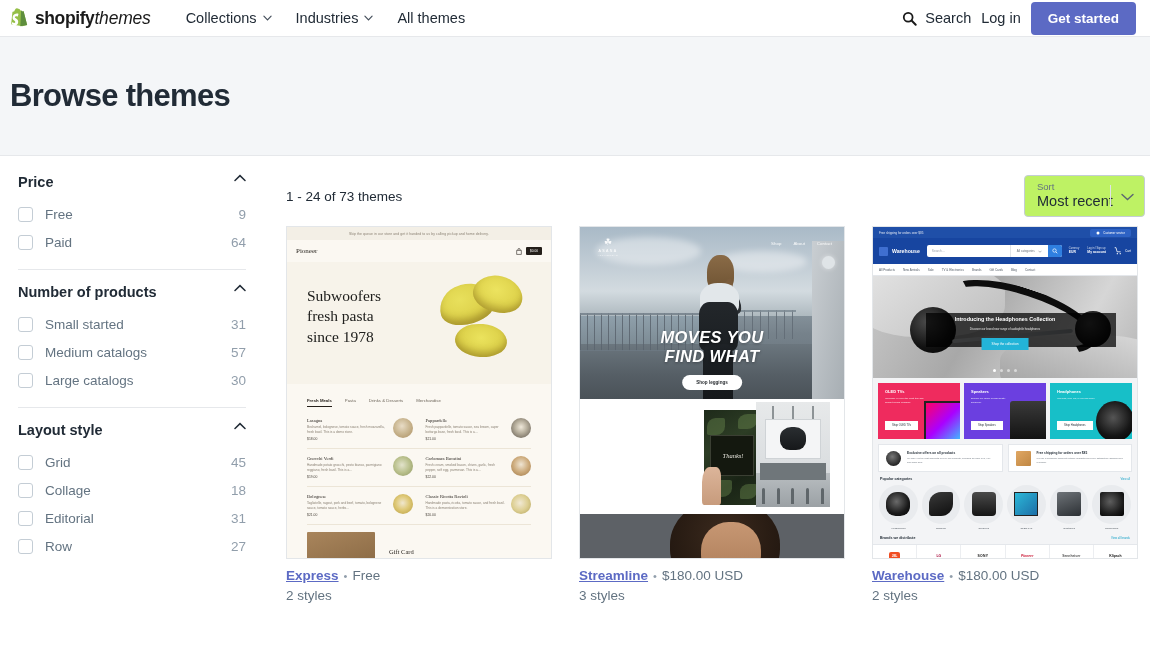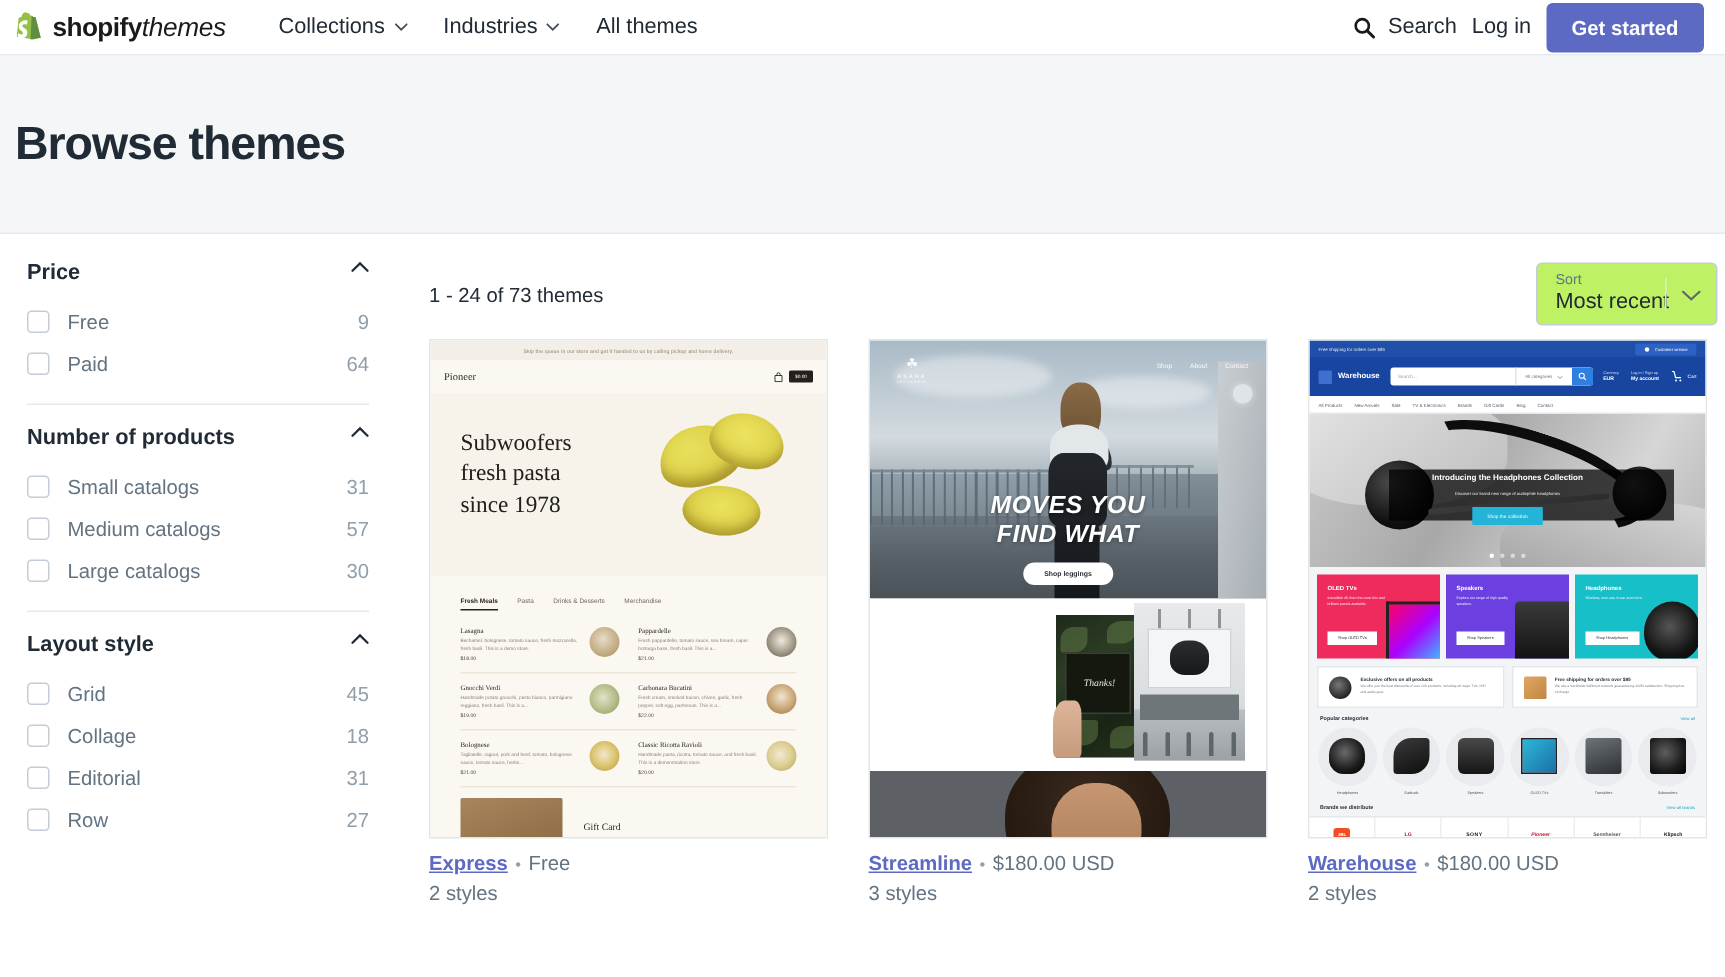--- a/index.html
+++ b/index.html
@@ -414,21 +414,21 @@
 
     <div class="filter-group">
       <div class="filter-head">
         <span class="filter-title">Number of products</span>
         <svg class="chev-up" viewBox="0 0 12 8">
             <path d="M1 6.5L6 1.6l5 4.9" stroke="#212b36" stroke-width="1.5" fill="none" stroke-linecap="round"></path>
           </svg>
       </div>
       <div class="filter-row">
         <span class="cbx"></span>
-        <span class="filter-label">Small catalogs</span>
+        <span class="filter-label">Small started</span>
         <span class="filter-count">31</span>
       </div>
       <div class="filter-row">
         <span class="cbx"></span>
         <span class="filter-label">Medium catalogs</span>
         <span class="filter-count">57</span>
       </div>
       <div class="filter-row">
         <span class="cbx"></span>
         <span class="filter-label">Large catalogs</span>

